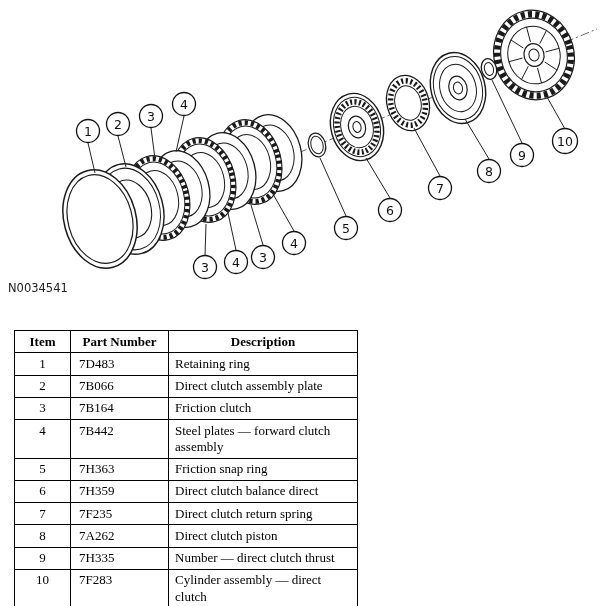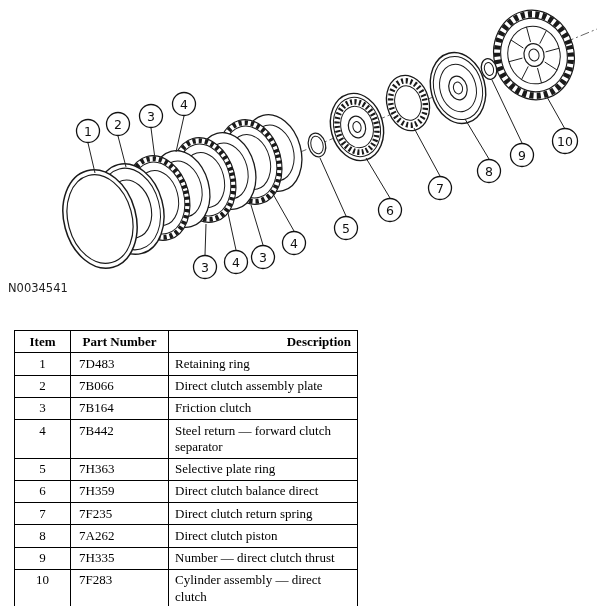--- a/index.html
+++ b/index.html
@@ -33,21 +33,21 @@
   }
   .parts th, .parts td {
     border: 1px solid #000;
     padding: 2.5px 6px;
     line-height: 1.25;
     vertical-align: top;
   }
   .parts th { font-weight: bold; text-align: center; }
   .parts th.h-item { width: 56px; margin-left: 8px; }
   .parts th.h-part { width: 98px; }
-  .parts th.h-desc { width: 189px; text-align: right; }
+  .parts th.h-desc { width: 189px; text-align: center; }
   .parts td.col-item { text-align: center; }
   .parts td.col-part { padding-left: 8px; }
 </style>
 </head>
 <body>
 
 <div class="page">
 
   <div class="diagram">
     <svg width="602" height="302" viewBox="0 0 602 302">
@@ -244,26 +244,26 @@
           <td class="col-desc">Direct clutch assembly plate</td>
         </tr>
         <tr>
           <td class="col-item">3</td>
           <td class="col-part">7B164</td>
           <td class="col-desc">Friction clutch</td>
         </tr>
         <tr>
           <td class="col-item">4</td>
           <td class="col-part">7B442</td>
-          <td class="col-desc">Steel return — forward clutch separator</td>
+          <td class="col-desc">Steel plates — forward clutch assembly</td>
         </tr>
         <tr>
           <td class="col-item">5</td>
           <td class="col-part">7H363</td>
-          <td class="col-desc">Selective plate ring</td>
+          <td class="col-desc">Friction snap ring</td>
         </tr>
         <tr>
           <td class="col-item">6</td>
           <td class="col-part">7H359</td>
           <td class="col-desc">Direct clutch balance direct</td>
         </tr>
         <tr>
           <td class="col-item">7</td>
           <td class="col-part">7F235</td>
           <td class="col-desc">Direct clutch return spring</td>

